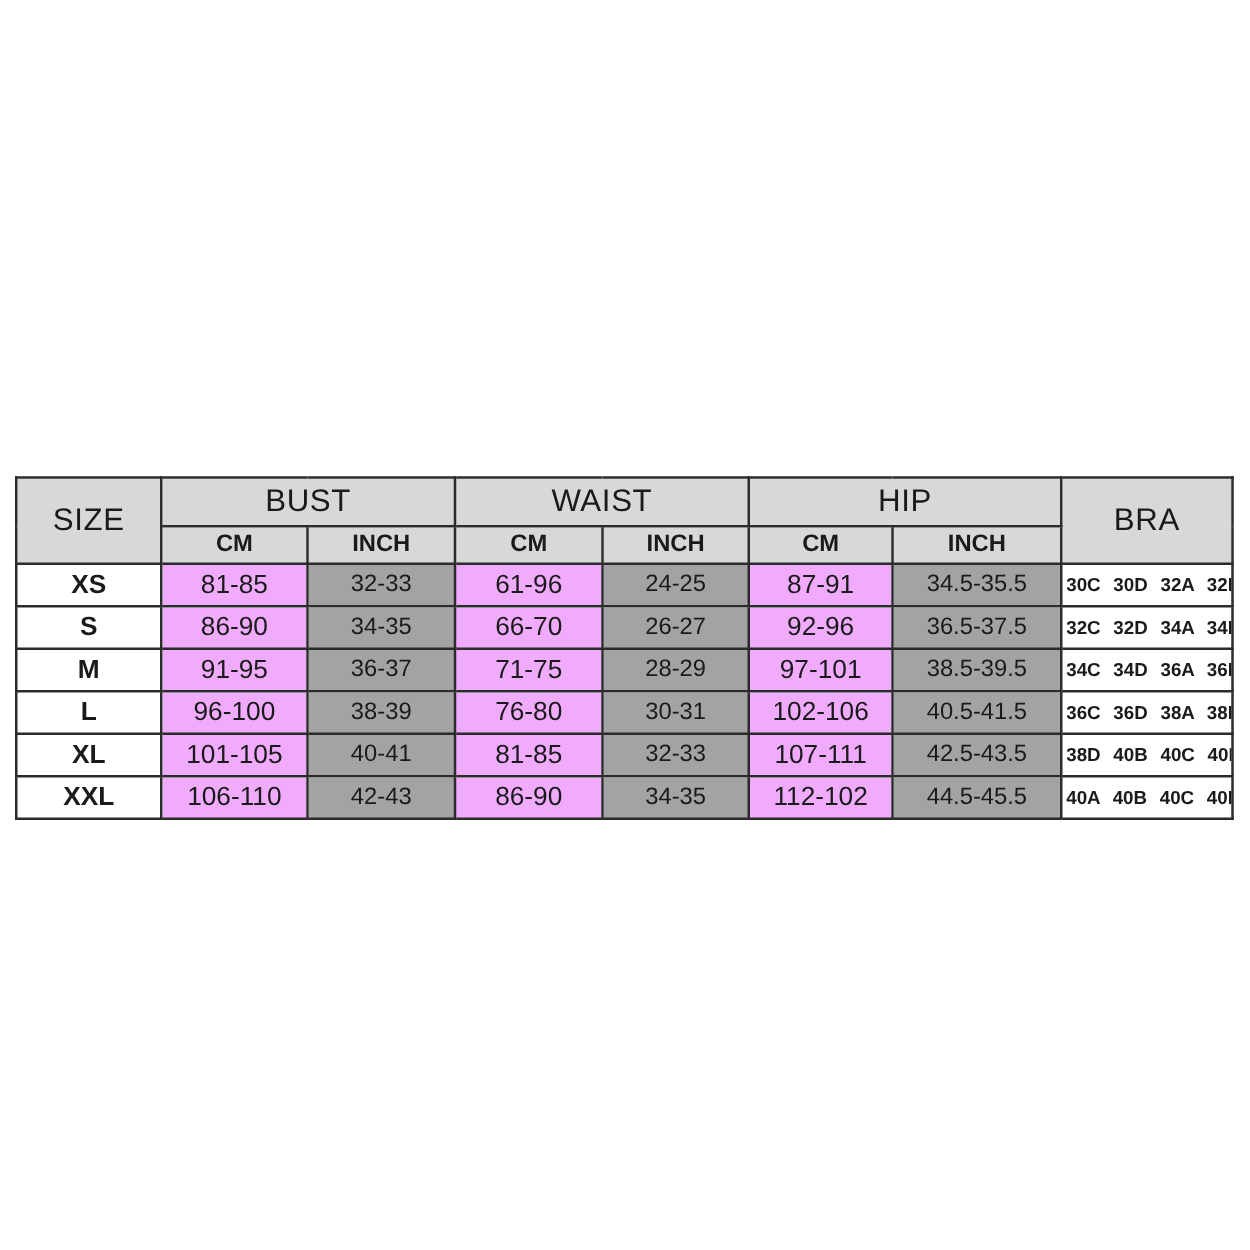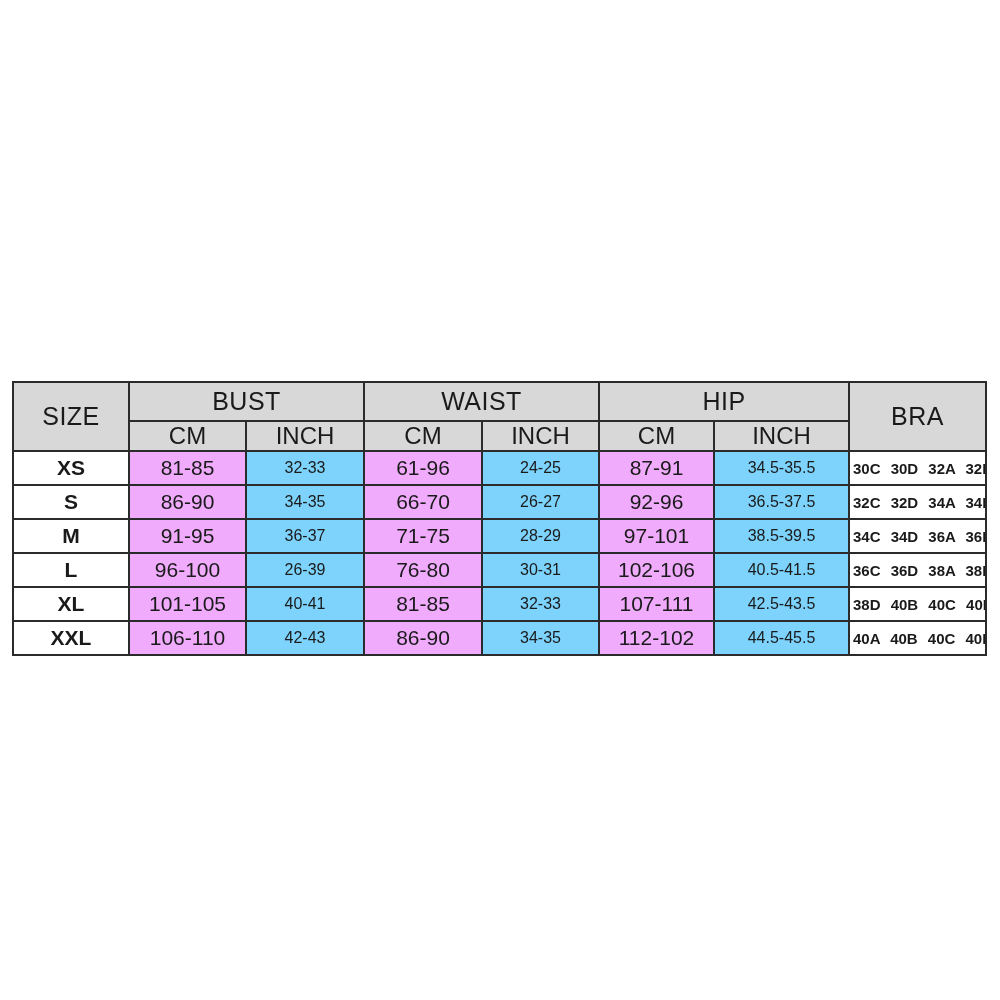--- a/index.html
+++ b/index.html
@@ -45,37 +45,37 @@
   tr.data-row   { height: 34px; }
 
   th.group-hdr {
     background: #d8d8d8;
     font-size: 25px;
     font-weight: 400;
     letter-spacing: 0.5px;
   }
   th.sub-hdr {
     background: #d8d8d8;
-    font-size: 24px;
-    font-weight: 400;
+    font-size: 19px;
+    font-weight: 700;
   }
   td.size-cell {
     font-size: 21px;
     font-weight: 700;
     background: #ffffff;
   }
   td.cm-cell {
     font-size: 21px;
     font-weight: 400;
     background: #f0abfc;
   }
   td.inch-cell {
-    font-size: 16px;
+    font-size: 19px;
     font-weight: 400;
-    background: #7dd3fc;
+    background: #a3a3a3;
   }
   td.bra-cell {
     font-size: 15px;
     font-weight: 700;
     background: #ffffff;
     letter-spacing: 0px;
     word-spacing: 6px;
     padding: 0 3px;
   }
 </style>
@@ -137,21 +137,21 @@
       <td class="inch-cell">36-37</td>
       <td class="cm-cell">71-75</td>
       <td class="inch-cell">28-29</td>
       <td class="cm-cell">97-101</td>
       <td class="inch-cell">38.5-39.5</td>
       <td class="bra-cell">34C 34D 36A 36B</td>
     </tr>
     <tr class="data-row">
       <td class="size-cell">L</td>
       <td class="cm-cell">96-100</td>
-      <td class="inch-cell">26-39</td>
+      <td class="inch-cell">38-39</td>
       <td class="cm-cell">76-80</td>
       <td class="inch-cell">30-31</td>
       <td class="cm-cell">102-106</td>
       <td class="inch-cell">40.5-41.5</td>
       <td class="bra-cell">36C 36D 38A 38B</td>
     </tr>
     <tr class="data-row">
       <td class="size-cell">XL</td>
       <td class="cm-cell">101-105</td>
       <td class="inch-cell">40-41</td>

